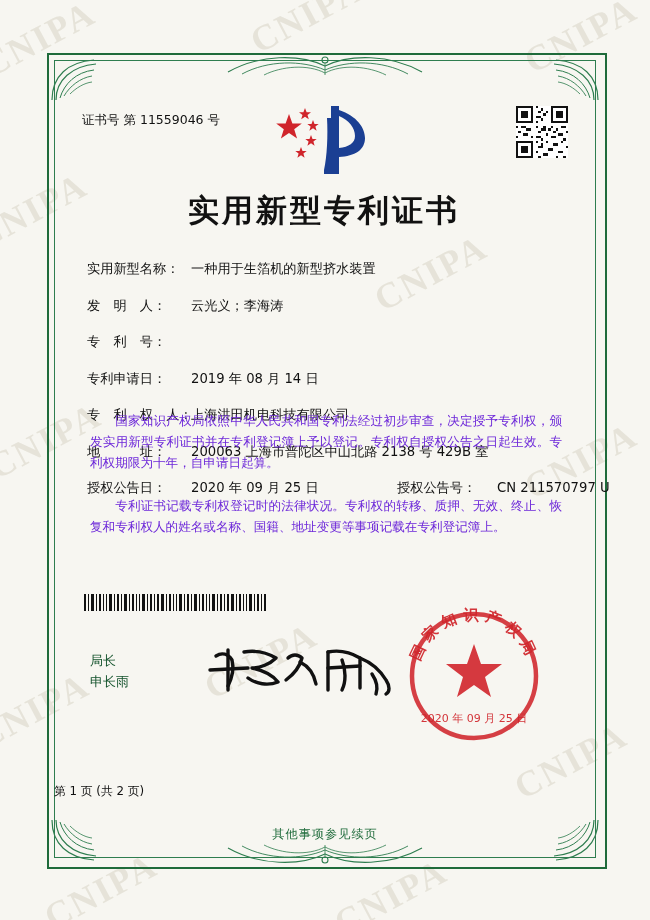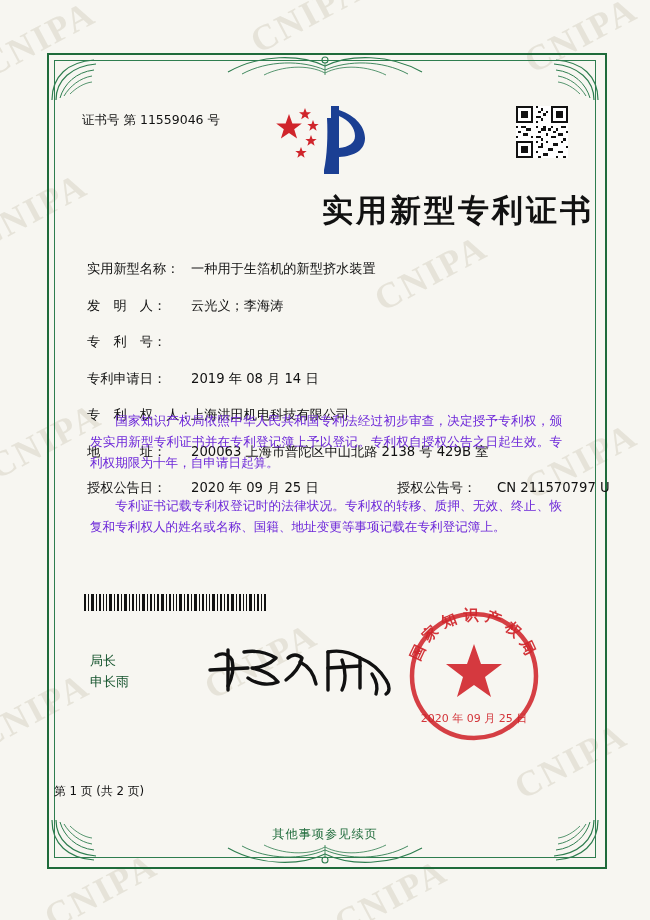--- a/index.html
+++ b/index.html
@@ -48,21 +48,21 @@
     font-size:12.5px;color:#111;
     font-family:"DejaVu Sans","Liberation Sans",sans-serif;
   }
   .qr{
     position:absolute;right:26px;top:46px;width:52px;height:52px;
     background:#fff;
   }
   
   .logo{position:absolute;left:50%;top:42px;transform:translateX(-50%);width:110px;height:78px;}
   .title{
-    position:absolute;left:0;right:0;top:130px;text-align:right;
+    position:absolute;left:0;right:0;top:130px;text-align:center;
     font-family:"DejaVu Sans","Liberation Sans",sans-serif;
     font-weight:bold;font-size:31px;letter-spacing:3px;color:#111;
   }
   .fields{position:absolute;left:33px;top:200px;right:30px;}
   .row{
     display:flex;align-items:baseline;margin-bottom:18.5px;
     font-size:13.2px;color:#111;
   }
   .lbl{
     width:104px;flex:0 0 104px;

